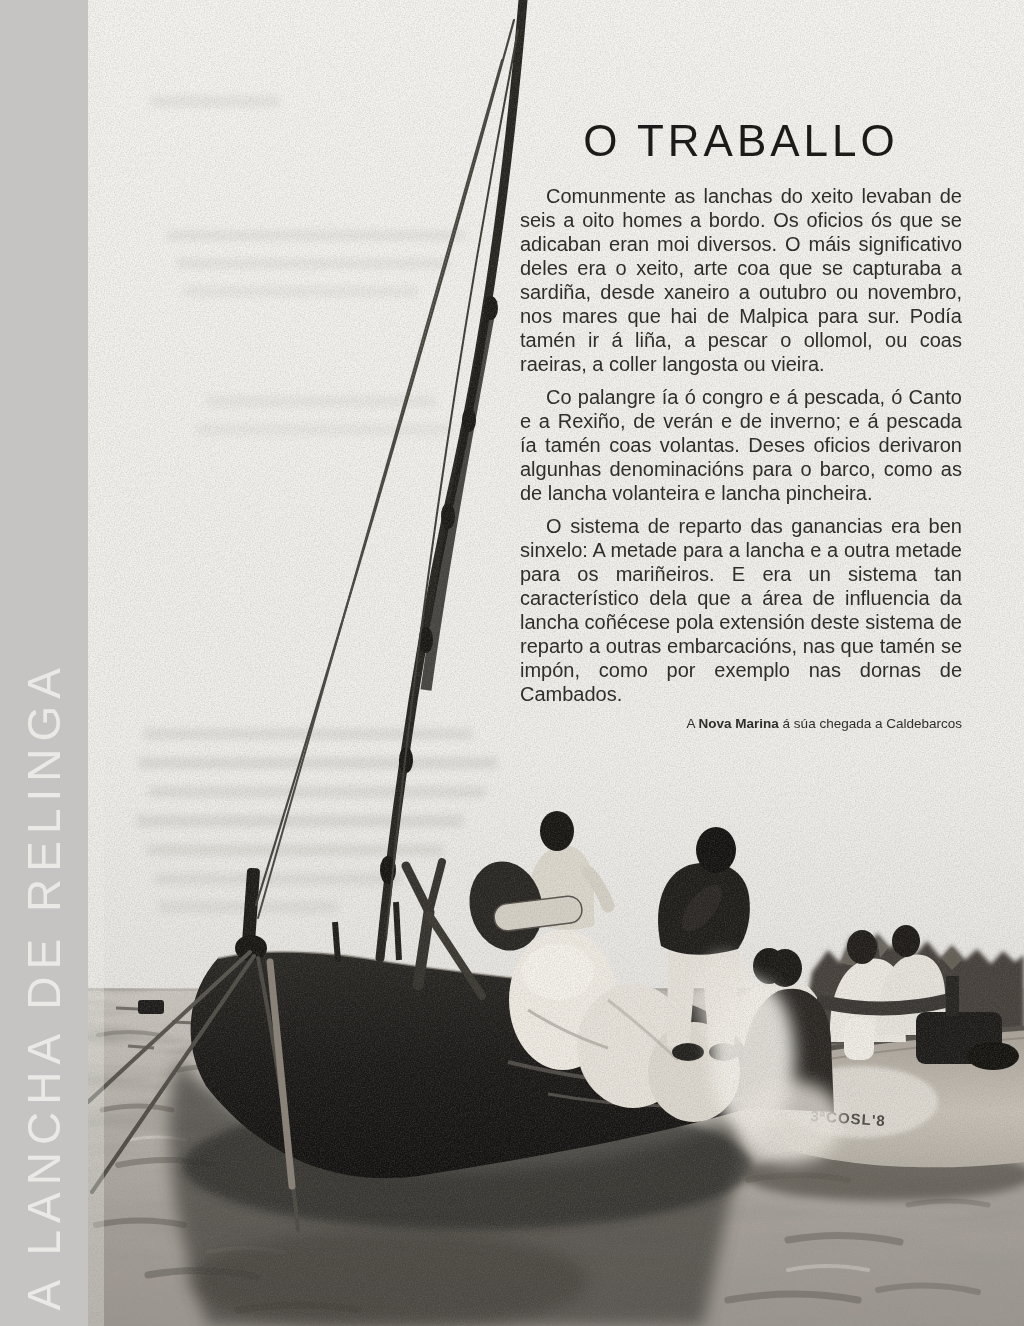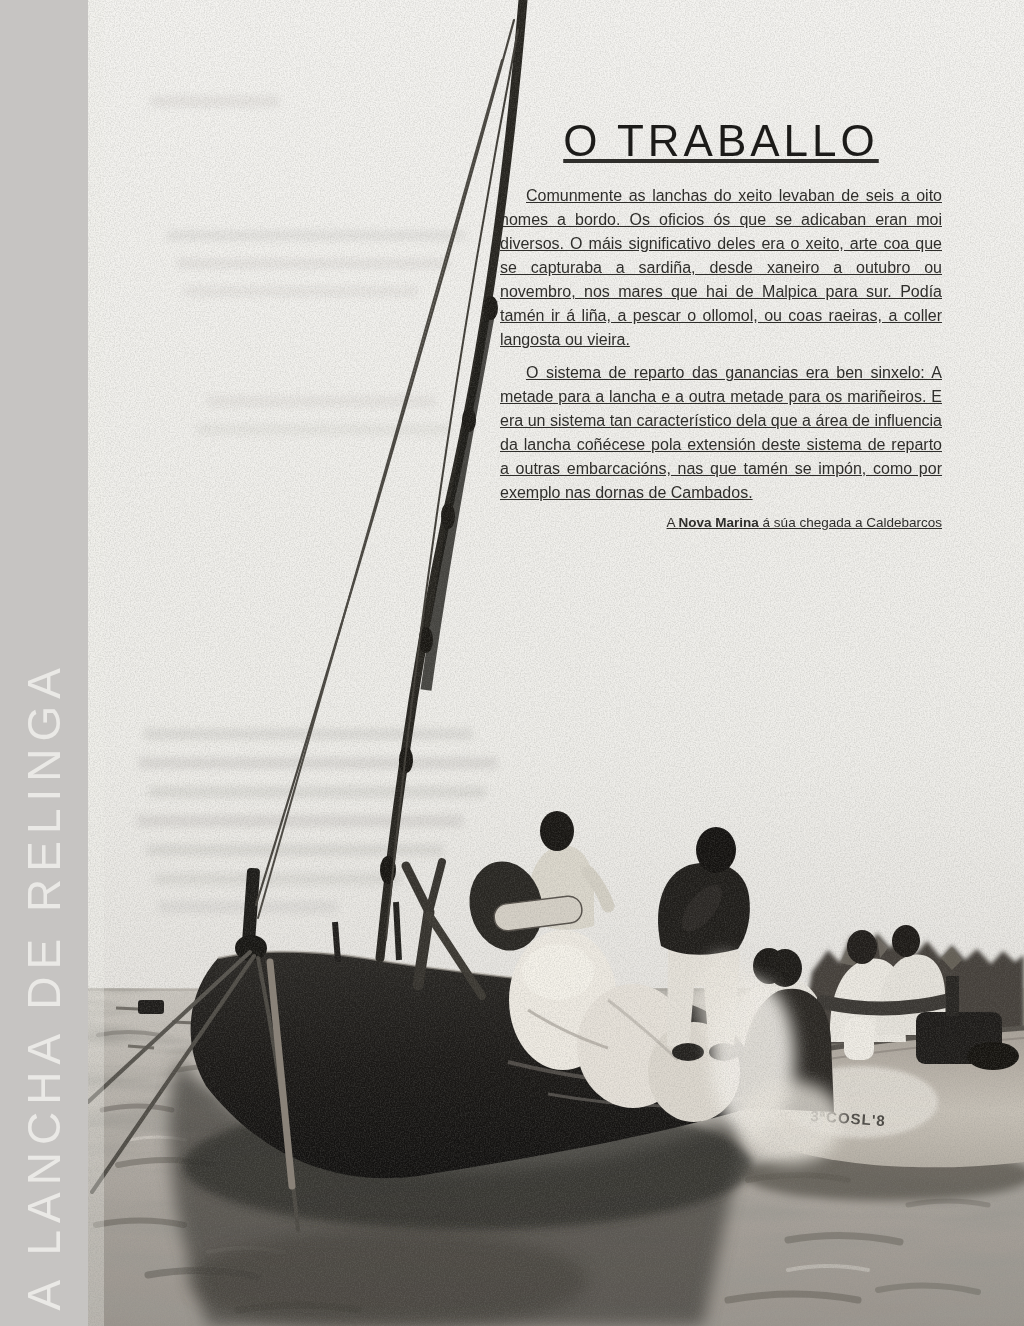--- a/index.html
+++ b/index.html
@@ -16,31 +16,30 @@
     position:absolute;left:50%;bottom:16px;
     transform:translateX(-50%) rotate(180deg);
     writing-mode:vertical-rl;
     font-size:46px;font-weight:300;letter-spacing:7px;
     color:rgba(236,235,232,0.95);white-space:nowrap;
   }
   
   .photo-wrap{position:absolute;left:88px;top:0;width:936px;height:1326px;z-index:1;}
   
   .article{
-    position:absolute;left:500px;top:116px;width:442px;z-index:2;
+    position:absolute;left:520px;top:116px;width:442px;z-index:2;
     color:#2f2e2b;
-    text-decoration:underline;
   }
   .article h1{
     margin:0 0 18px 0;text-align:center;
     font-size:44px;font-weight:300;letter-spacing:4px;color:#1c1b19;
     font-family:"Liberation Sans",sans-serif;
   }
   .article p{
-    margin:0 0 9px 0;font-size:16px;line-height:24px;
+    margin:0 0 9px 0;font-size:20px;line-height:24px;
     text-align:justify;text-indent:26px;
   }
   .caption{
     font-size:13.5px;line-height:17px;text-align:right;
     color:#2f2e2b;
   }
   .caption b{font-weight:bold;}
 </style>
 </head>
 <body>
@@ -278,15 +277,16 @@
 
   <rect x="0" y="0" width="16" height="1326" fill="#f2f0ec" opacity="0.35"></rect>
 
   <rect x="0" y="0" width="936" height="1326" filter="url(#grain)" fill="#fff"></rect>
 </svg>
 </div>
 
 <div class="article">
   <h1>O TRABALLO</h1>
   <p>Comunmente as lanchas do xeito levaban de seis a oito homes a bordo. Os oficios ós que se adicaban eran moi diversos. O máis significativo deles era o xeito, arte coa que se capturaba a sardiña, desde xaneiro a outubro ou novembro, nos mares que hai de Malpica para sur. Podía tamén ir á liña, a pescar o ollomol, ou coas raeiras, a coller langosta ou vieira.</p>
+  <p>Co palangre ía ó congro e á pescada, ó Canto e a Rexiño, de verán e de inverno; e á pescada ía tamén coas volantas. Deses oficios derivaron algunhas denominacións para o barco, como as de lancha volanteira e lancha pincheira.</p>
   <p>O sistema de reparto das ganancias era ben sinxelo: A metade para a lancha e a outra metade para os mariñeiros. E era un sistema tan característico dela que a área de influencia da lancha coñécese pola extensión deste sistema de reparto a outras embarcacións, nas que tamén se impón, como por exemplo nas dornas de Cambados.</p>
   <div class="caption"><span>A </span><b>Nova Marina</b><span> á súa chegada a Caldebarcos</span></div>
 </div>
 
 </body></html>

